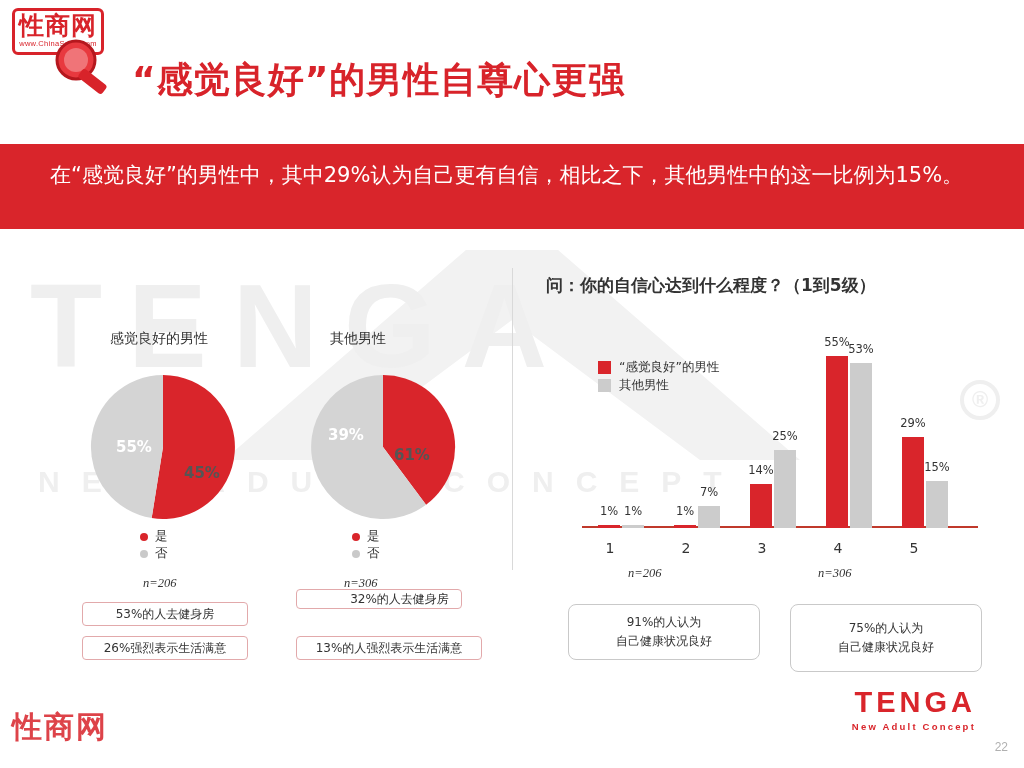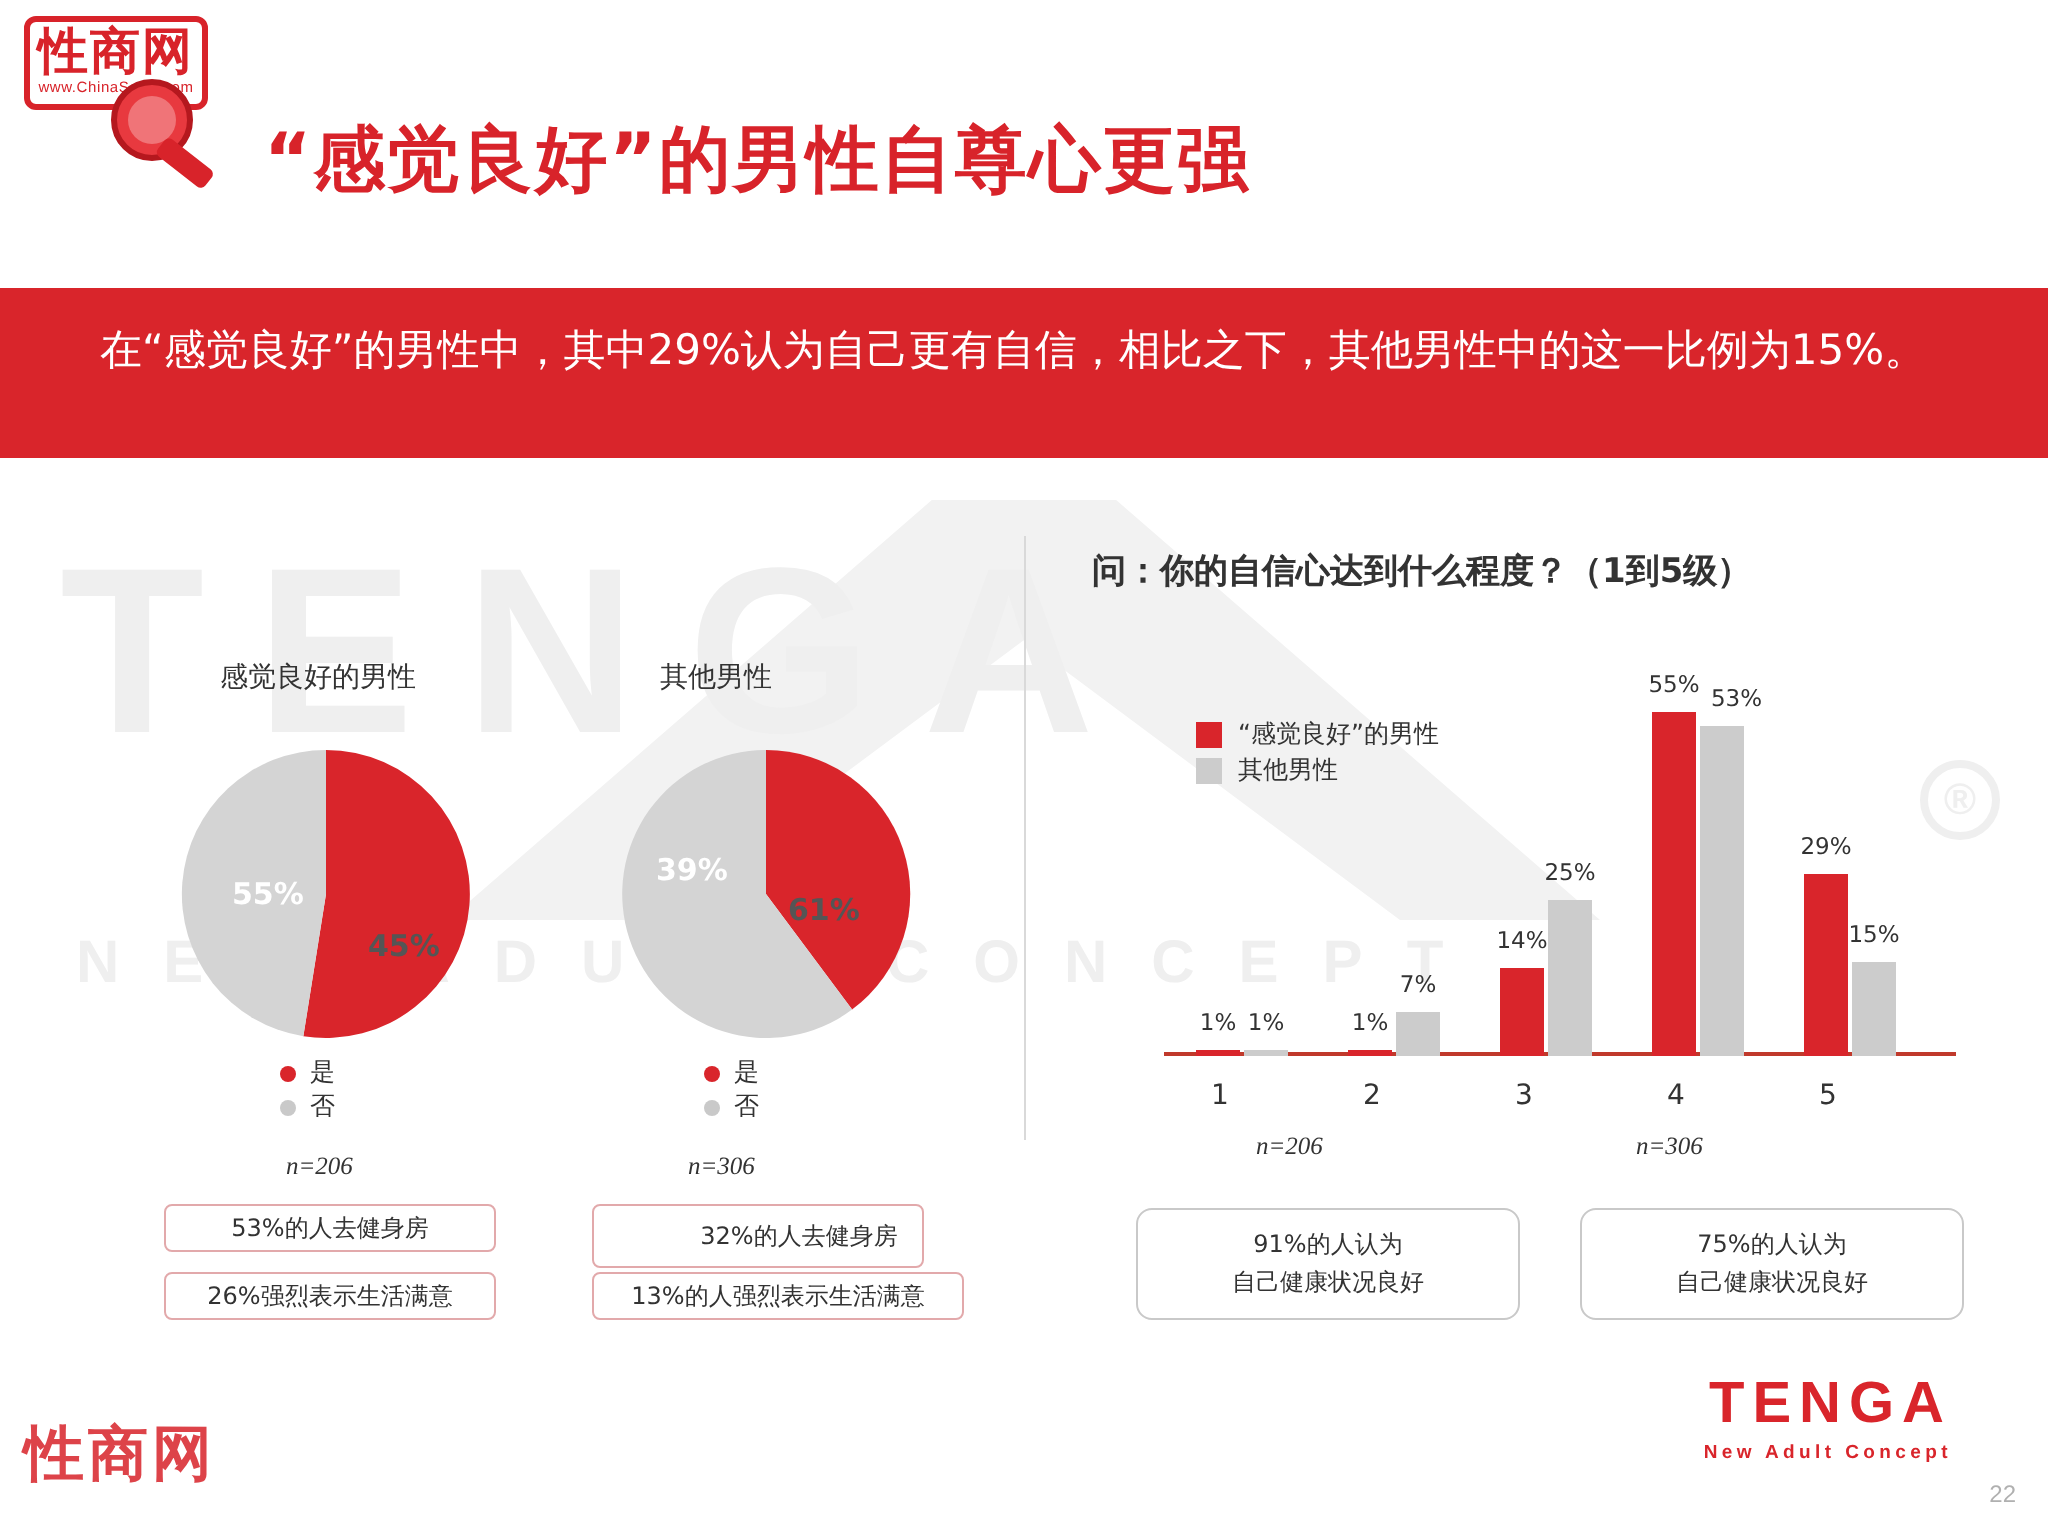--- a/index.html
+++ b/index.html
@@ -298,21 +298,21 @@
     </div>
     <div class="legend-row">
       <span class="legend-dot gray"></span>
       <span>否</span>
     </div>
   </div>
   <div class="nlabel" style="left:344px; top:576px;">n=306</div>
 
   <div class="callout" style="left:82px; top:602px; width:166px; height:24px;">53%的人去健身房</div>
   <div class="callout" style="left:82px; top:636px; width:166px; height:24px;">26%强烈表示生活满意</div>
-  <div class="callout" style="left:296px; top:602px; width:166px; height:32px;padding-left:41px;">32%的人去健身房</div>
+  <div class="callout" style="left:296px; top:589px; width:166px; height:20px;padding-left:41px;">32%的人去健身房</div>
   <div class="callout" style="left:296px; top:636px; width:186px; height:24px;">13%的人强烈表示生活满意</div>
 
   <div class="q-title" id="q-right">问：你的自信心达到什么程度？（1到5级）</div>
 
   <div class="bar-legend">
     <div class="bl-row">
       <span class="bl-sw red"></span>
       <span>“感觉良好”的男性</span>
     </div>
     <div class="bl-row">
@@ -335,42 +335,42 @@
     <div class="bar-val" style="left:129px; bottom:29px;">7%</div>
 
     <div class="bar red" style="left:190px; height:44px;"></div>
     <div class="bar gray" style="left:214px; height:78px;"></div>
     <div class="bar-val" style="left:181px; bottom:51px;">14%</div>
     <div class="bar-val" style="left:205px; bottom:85px;">25%</div>
 
     <div class="bar red" style="left:266px; height:172px;"></div>
     <div class="bar gray" style="left:290px; height:165px;"></div>
     <div class="bar-val" style="left:257px; bottom:179px;">55%</div>
-    <div class="bar-val" style="left:281px; bottom:172px;text-align:right;">53%</div>
+    <div class="bar-val" style="left:281px; bottom:172px;">53%</div>
 
     <div class="bar red" style="left:342px; height:91px;"></div>
     <div class="bar gray" style="left:366px; height:47px;"></div>
     <div class="bar-val" style="left:333px; bottom:98px;">29%</div>
     <div class="bar-val" style="left:357px; bottom:54px;">15%</div>
 
     <div class="xlabel" style="left:25px;  bottom:-28px;">1</div>
     <div class="xlabel" style="left:101px; bottom:-28px;">2</div>
     <div class="xlabel" style="left:177px; bottom:-28px;">3</div>
     <div class="xlabel" style="left:253px; bottom:-28px;">4</div>
     <div class="xlabel" style="left:329px; bottom:-28px;">5</div>
   </div>
 
   <div class="nlabel" style="left:628px; top:566px;">n=206</div>
   <div class="nlabel" style="left:818px; top:566px;">n=306</div>
 
   <div class="callout big" style="left:568px; top:604px; width:192px; height:56px;">
     <span>91%的人认为</span>
     <span>自己健康状况良好</span>
   </div>
-  <div class="callout big" style="left:790px; top:604px; width:192px; height:56px;text-align:center;">
+  <div class="callout big" style="left:790px; top:604px; width:192px; height:68px;text-align:center;">
     <span>75%的人认为</span>
     <span>自己健康状况良好</span>
   </div>
 
   <div class="tenga-logo">
     <div class="tenga-main">TENGA</div>
     <div class="tenga-sub">New Adult Concept</div>
   </div>
   <div class="pagenum">22</div>
 

